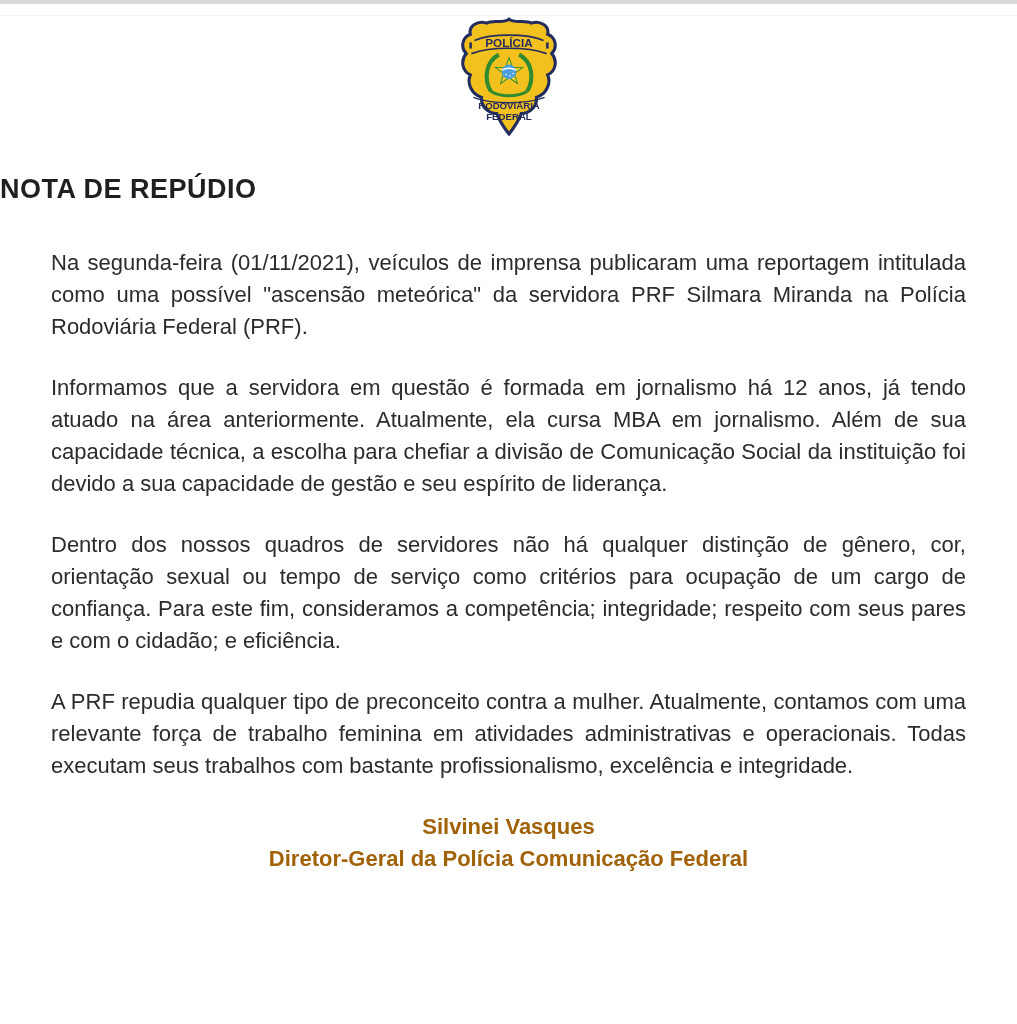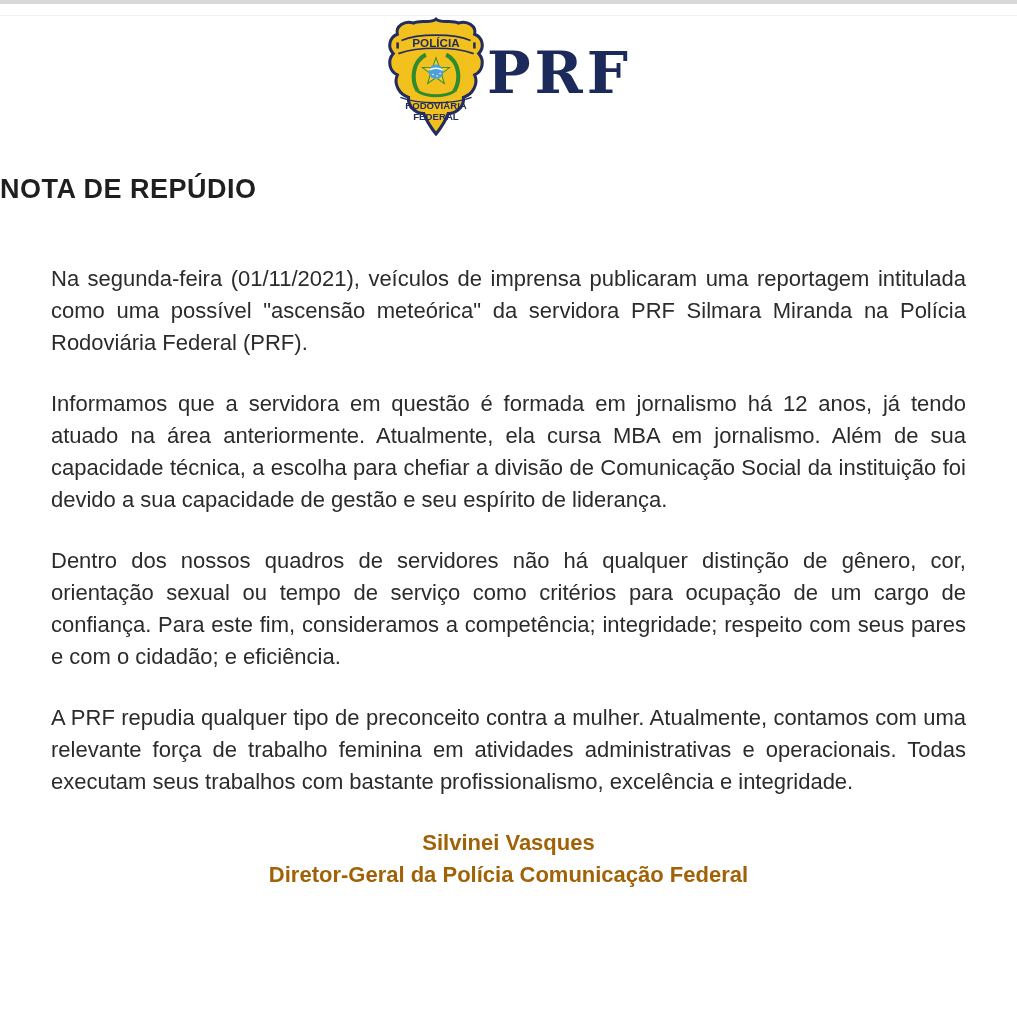--- a/index.html
+++ b/index.html
@@ -52,21 +52,21 @@
     transform: translateY(-4px);
   }
   .doc-title {
     margin: 36px 0 0 0;
     font-size: 27px;
     font-weight: 700;
     letter-spacing: 0.5px;
     color: #1f1f1f;
   }
   .doc-body {
-    margin: 58px 51px 0 51px;
+    margin: 42px 51px 0 51px;
     font-size: 22px;
     line-height: 32px;
     color: #2b2b2b;
     text-align: justify;
   }
   .doc-body p {
     margin: 0 0 29px 0;
   }
   .signature {
     margin-top: 14px;
@@ -102,21 +102,20 @@
       <polygon points="50,41 53.3,50.5 63.3,50.7 55.3,56.7 58.2,66.3 50,60.6 41.8,66.3 44.7,56.7 36.7,50.7 46.7,50.5" fill="#f7d22b" stroke="#2e8b2f" stroke-width="1"></polygon>
       <circle cx="50" cy="55" r="7.2" fill="#4da0dc"></circle>
       <path d="M43.6,53 C47,50.8 53,50.8 56.4,53.2" stroke="#ffffff" stroke-width="1.4" fill="none"></path>
       <circle cx="47" cy="57.5" r="0.8" fill="#ffffff"></circle>
       <circle cx="51" cy="59" r="0.8" fill="#ffffff"></circle>
       <circle cx="54" cy="56.5" r="0.8" fill="#ffffff"></circle>
       <path d="M15,80 C32,87 68,87 85,80" fill="none" stroke="#232c5e" stroke-width="1.4"></path>
       <text class="badge-text" x="50" y="91" font-size="9.5" fill="#232c5e" text-anchor="middle">RODOVIÁRIA</text>
       <text class="badge-text" x="50" y="102" font-size="9.5" fill="#232c5e" text-anchor="middle">FEDERAL</text>
     </svg>
-    <div class="wordmark">PRF</div>
   </header>
 
   <h1 class="doc-title">NOTA DE REPÚDIO</h1>
 
   <main class="doc-body">
     <p>Na segunda-feira (01/11/2021), veículos de imprensa publicaram uma reportagem intitulada como uma possível "ascensão meteórica" da servidora PRF Silmara Miranda na Polícia Rodoviária Federal (PRF).</p>
     <p>Informamos que a servidora em questão é formada em jornalismo há 12 anos, já tendo atuado na área anteriormente. Atualmente, ela cursa MBA em jornalismo. Além de sua capacidade técnica, a escolha para chefiar a divisão de Comunicação Social da instituição foi devido a sua capacidade de gestão e seu espírito de liderança.</p>
     <p>Dentro dos nossos quadros de servidores não há qualquer distinção de gênero, cor, orientação sexual ou tempo de serviço como critérios para ocupação de um cargo de confiança. Para este fim, consideramos a competência; integridade; respeito com seus pares e com o cidadão; e eficiência.</p>
     <p>A PRF repudia qualquer tipo de preconceito contra a mulher. Atualmente, contamos com uma relevante força de trabalho feminina em atividades administrativas e operacionais. Todas executam seus trabalhos com bastante profissionalismo, excelência e integridade.</p>
   </main>

